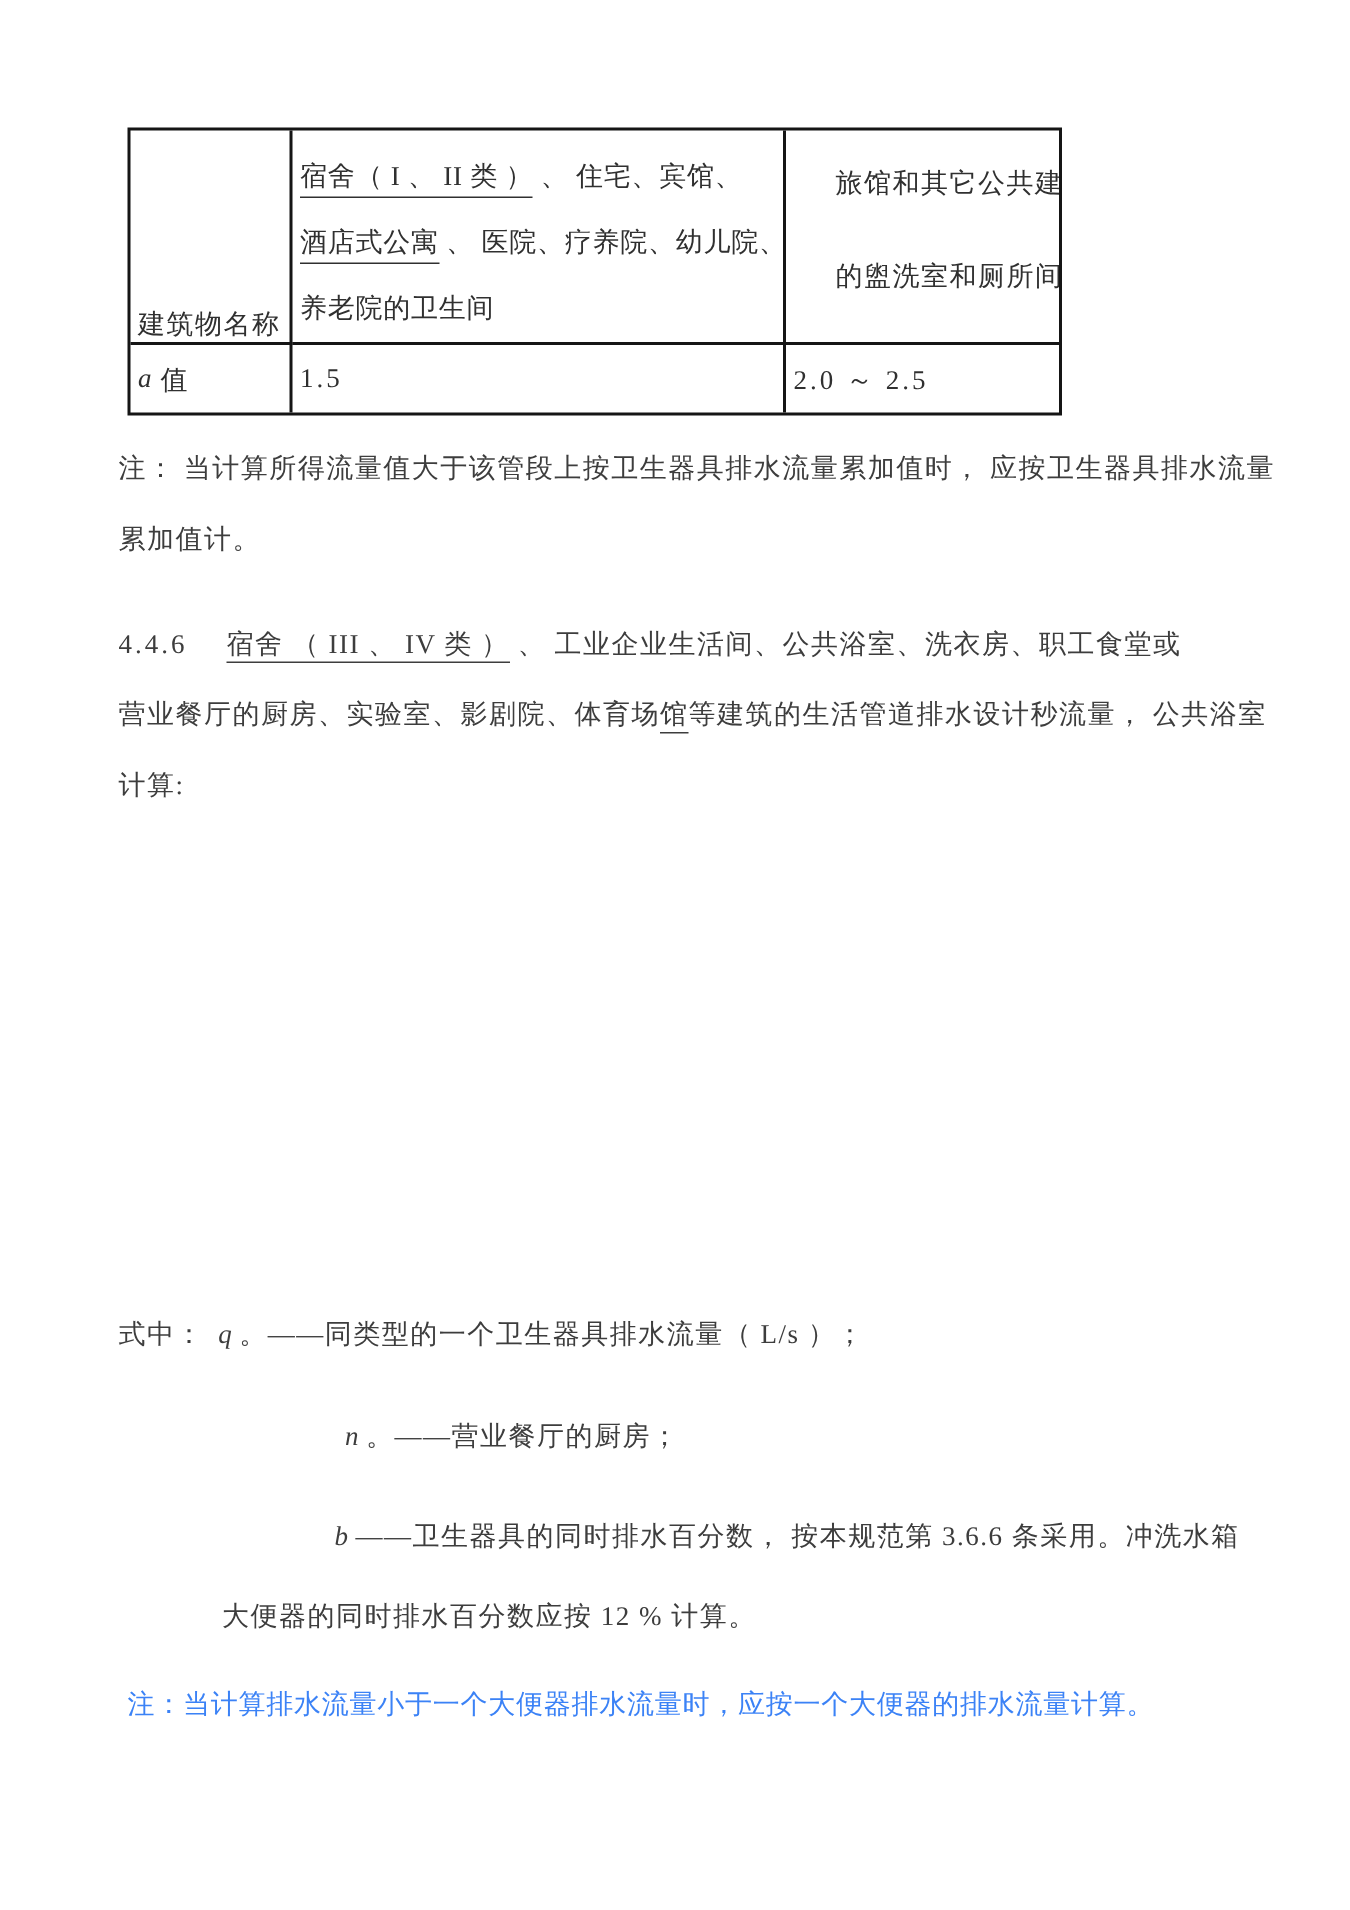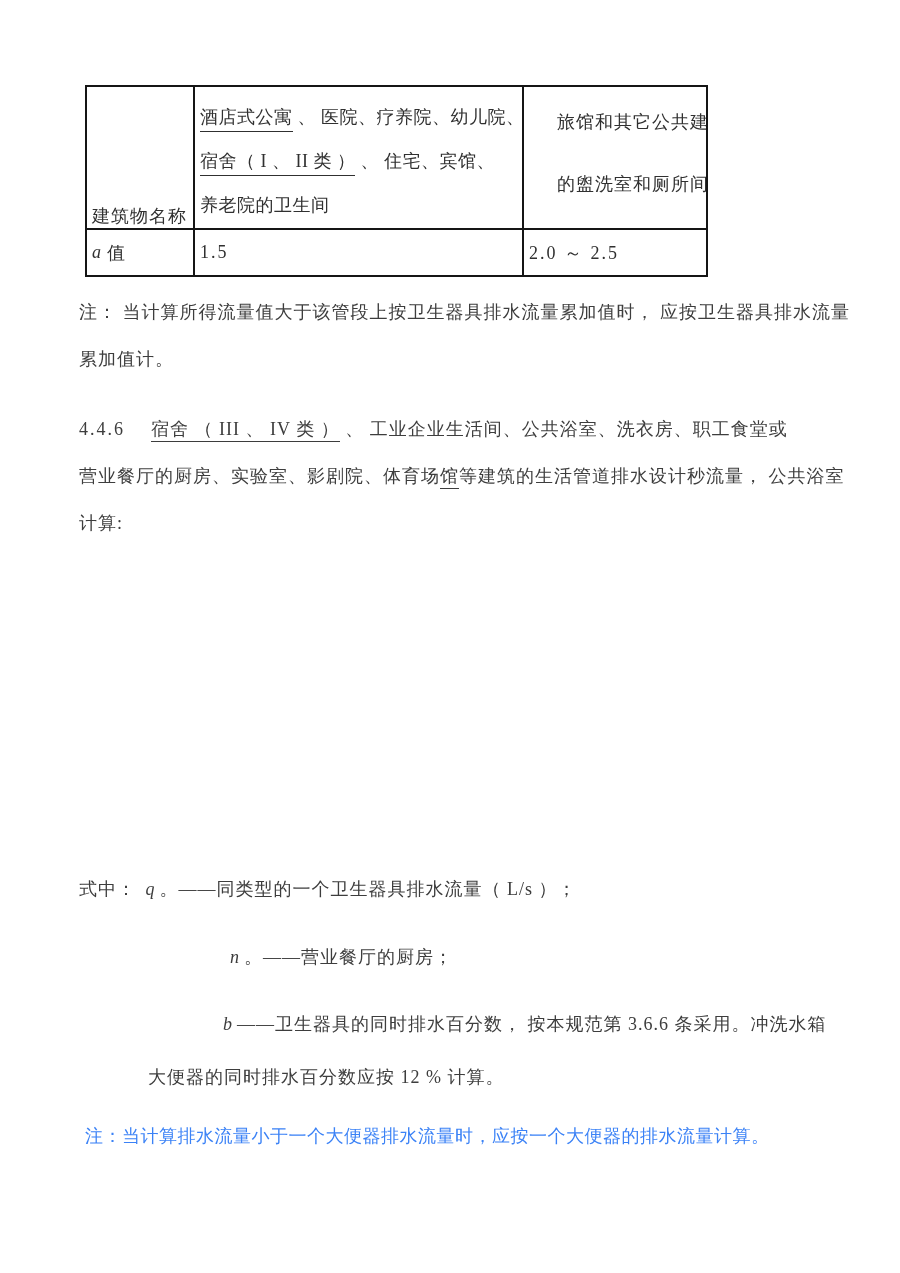--- a/index.html
+++ b/index.html
@@ -63,24 +63,24 @@
 <div class="page">
 
   <div class="tbl">
 
     <div class="cell bR bB cell-name">
       <span>建筑物名称</span>
     </div>
 
     <div class="cell bR bB cell-lines">
       <div>
-        <span class="u">酒店式公寓</span><span> 、 医院、疗养院、幼儿院、</span>
+        <span class="u">宿舍（ I 、 II 类 ）</span><span> 、 住宅、宾馆、</span>
       </div>
       <div>
-        <span class="u">宿舍（ I 、 II 类 ）</span><span> 、 住宅、宾馆、</span>
+        <span class="u">酒店式公寓</span><span> 、 医院、疗养院、幼儿院、</span>
       </div>
       <div>养老院的卫生间</div>
     </div>
 
     <div class="cell bB cell-lines3">
       <div>旅馆和其它公共建筑</div>
       <div>的盥洗室和厕所间</div>
     </div>
 
     <div class="cell bR cell-val">

